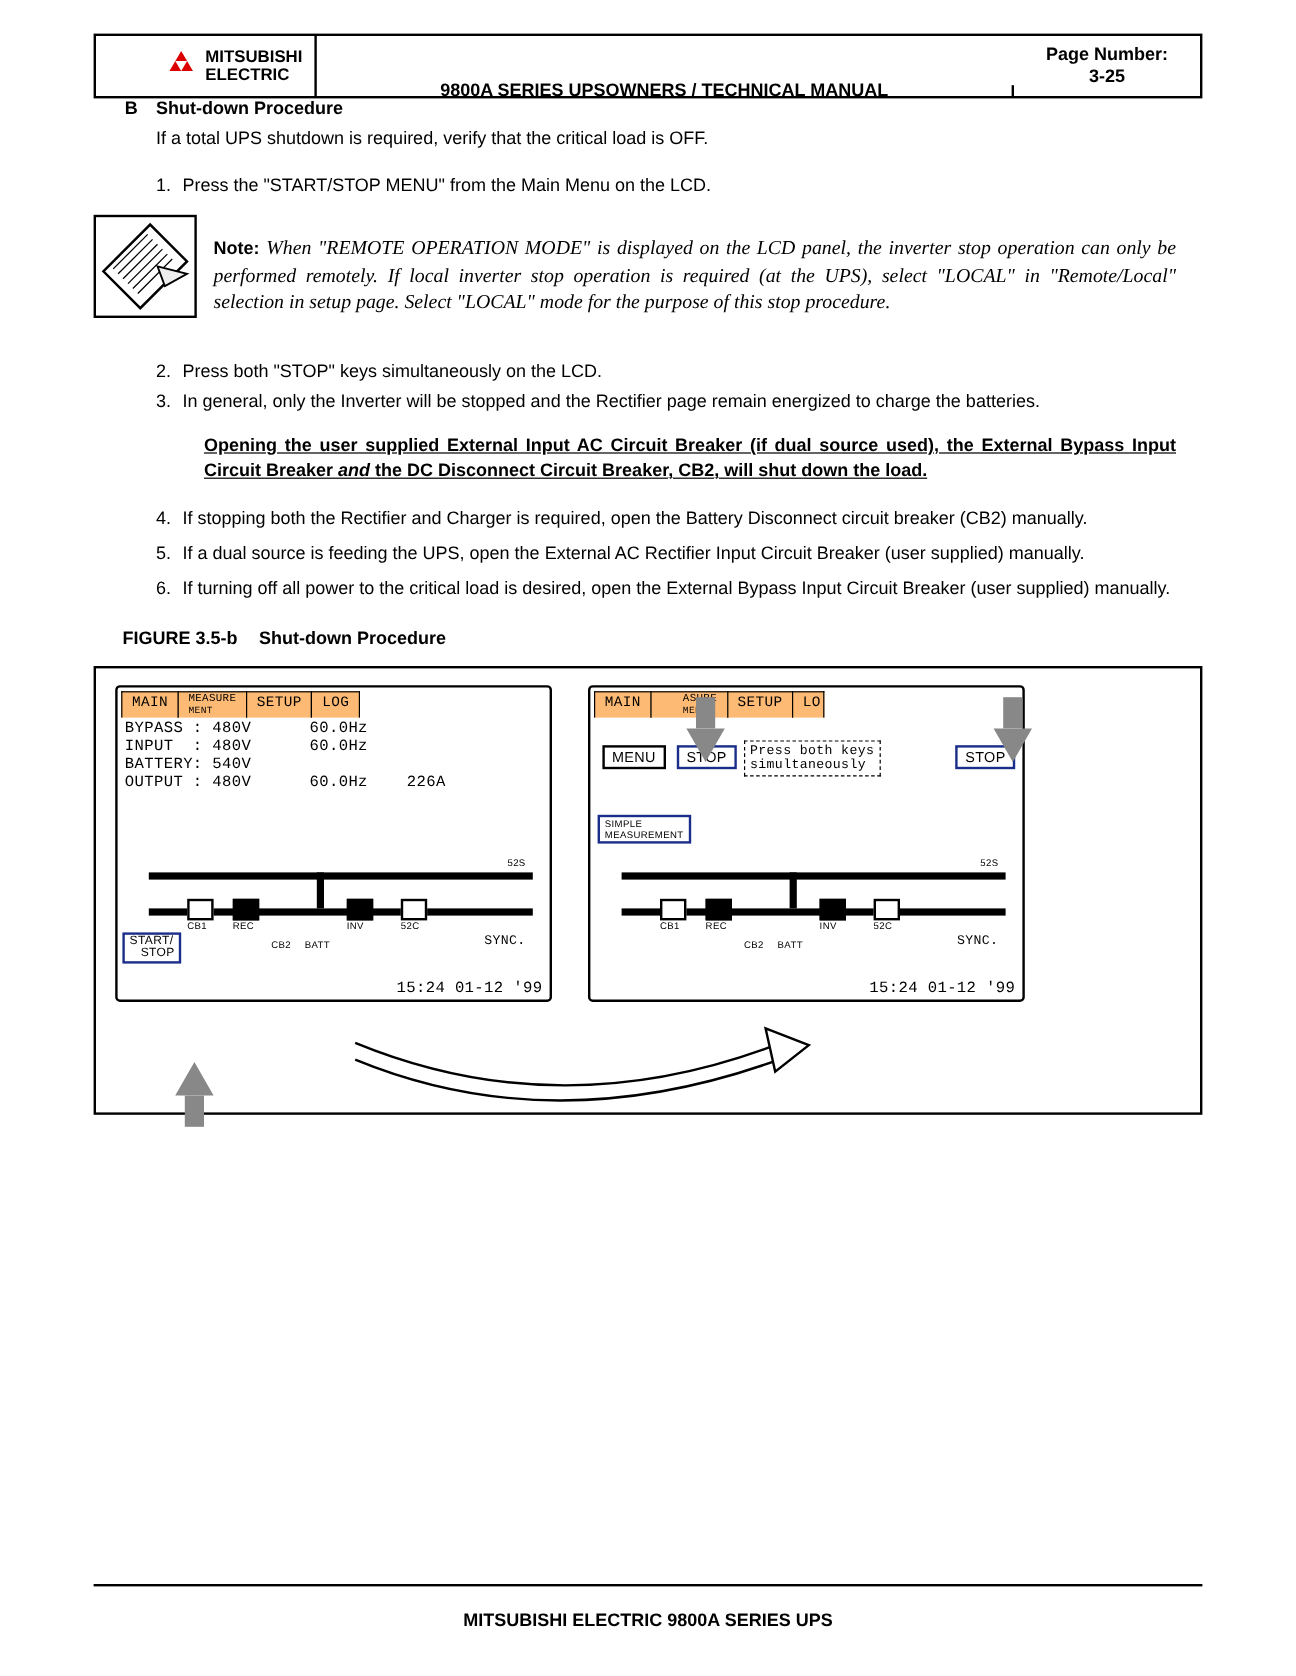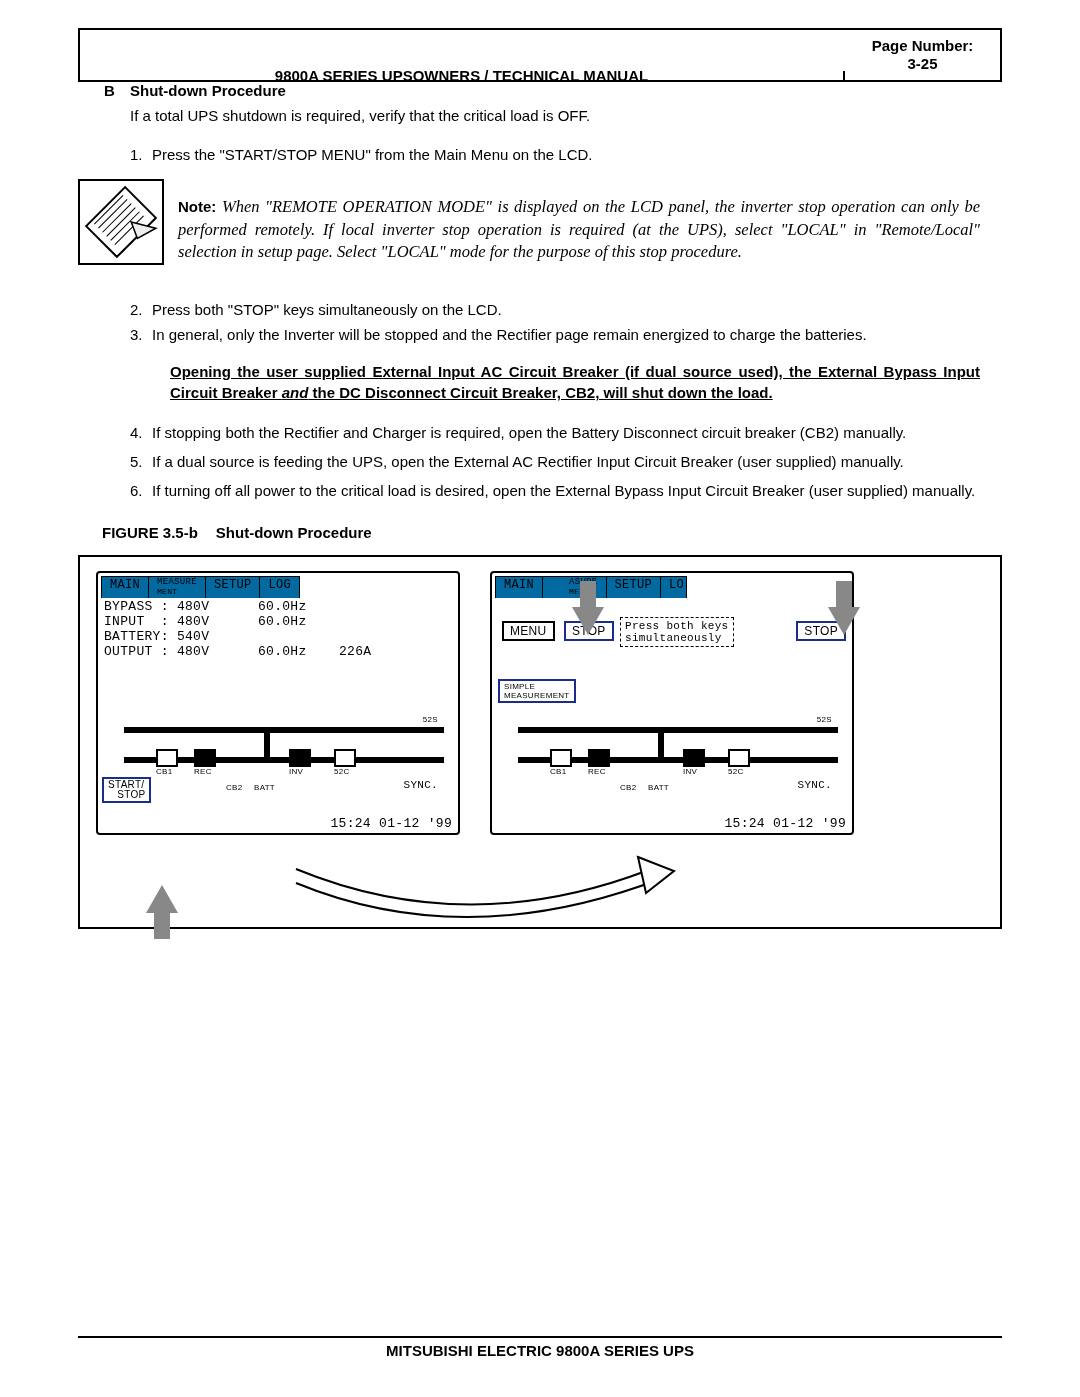--- a/index.html
+++ b/index.html
@@ -23,46 +23,57 @@
   .note-img{width:82px;height:82px;border:2px solid #000;margin-right:14px;flex:none;}
   .note-txt{flex:1;font-family:'Times New Roman',serif;font-size:16.5px;font-style:italic;text-align:justify;line-height:1.38;}
   .note-txt .lbl{font-style:normal;font-family:Arial;font-weight:bold;font-size:15px;}
   .warn{margin:16px 22px 18px 92px;font-weight:bold;text-align:justify;line-height:1.42;text-decoration:underline;}
   .warn .and{font-style:italic;}
   .fig-cap{font-weight:bold;margin:22px 0 14px 24px;}
   .fig-cap .gap{display:inline-block;width:18px;}
   .fig-box{border:2px solid #000;height:350px;margin:0 0 0 0;display:flex;padding:14px 16px 6px 16px;gap:30px;position:relative;}
   .lcd{border:2px solid #000;border-radius:4px;width:360px;height:260px;position:relative;font-family:'Courier New',monospace;font-size:13px;letter-spacing:.3px;}
   .tabs{position:absolute;top:3px;left:3px;right:3px;height:22px;display:flex;gap:0;}
-  .tab{border:1.5px solid #000;border-bottom:none;padding:1px 8px;font-size:12px;background:#0369a1;position:relative;margin-right:-1px;}
+  .tab{border:1.5px solid #000;border-bottom:none;padding:1px 8px;font-size:12px;background:#fdba74;position:relative;margin-right:-1px;}
   .tab.small{font-size:9px;line-height:10px;padding-top:0;}
   .lcd-body{position:absolute;top:26px;left:6px;right:6px;}
   .row{white-space:pre;}
   .diagram{position:absolute;bottom:36px;left:6px;right:6px;height:70px;}
   .busbar{position:absolute;background:#000;height:6px;}
   .box-sm{position:absolute;border:2px solid #000;width:18px;height:14px;background:#fff;}
   .lbl-sm{position:absolute;font-size:8px;font-family:Arial;}
   .ts{position:absolute;bottom:2px;right:6px;font-size:13px;}
   .btn-box{position:absolute;border:2px solid #1a2d8a;font-size:10px;padding:1px 4px;font-family:Arial;background:#fff;}
   .key{position:absolute;border:2px solid #000;font-size:12px;padding:1px 6px;font-family:Arial;background:#fff;}
   .dash-box{position:absolute;border:1.5px dashed #000;font-size:11px;padding:2px 4px;font-family:Liberation Mono, monospace;}
   .arrow-gray{position:absolute;width:0;height:0;}
   .arrow-gray.up1{border-left:16px solid transparent;border-right:16px solid transparent;border-bottom:28px solid #888;}
   .arrow-gray.up1::after{content:'';position:absolute;left:-8px;top:28px;width:16px;height:26px;background:#888;}
   .arrow-gray.dn1{border-left:16px solid transparent;border-right:16px solid transparent;border-top:28px solid #888;}
   .arrow-gray.dn1::before{content:'';position:absolute;left:-8px;top:-54px;width:16px;height:26px;background:#888;}
   .curved{position:absolute;}
-  .ftr{position:absolute;left:78px;right:78px;bottom:38px;border-top:2px solid #000;text-align:center;font-weight:bold;padding-top:4px;}
+  .ftr{position:absolute;left:78px;right:78px;bottom:38px;border-top:2px solid #000;text-align:center;font-weight:bold;padding-top:20px;}
 </style>
 </head>
 <body>
 
 <div class="page">
 
   <div class="hdr">
+    <div class="hdr-logo">
+      <svg class="hdr-logo-svg" viewBox="0 0 40 40">
+        <polygon points="20,2 27,14 13,14" fill="#d00"></polygon>
+        <polygon points="13,14 20,26 6,26" fill="#d00"></polygon>
+        <polygon points="27,14 34,26 20,26" fill="#d00"></polygon>
+      </svg>
+      <div class="hdr-logo-txt">
+        <span>MITSUBISHI</span>
+        <span>ELECTRIC</span>
+      </div>
+    </div>
     <div class="hdr-title">
       <span>9800A SERIES UPS</span>
       <span>OWNERS / TECHNICAL MANUAL</span>
     </div>
     <div class="hdr-page">
       <span>Page Number:</span>
       <span>3-25</span>
     </div>
   </div>
 

